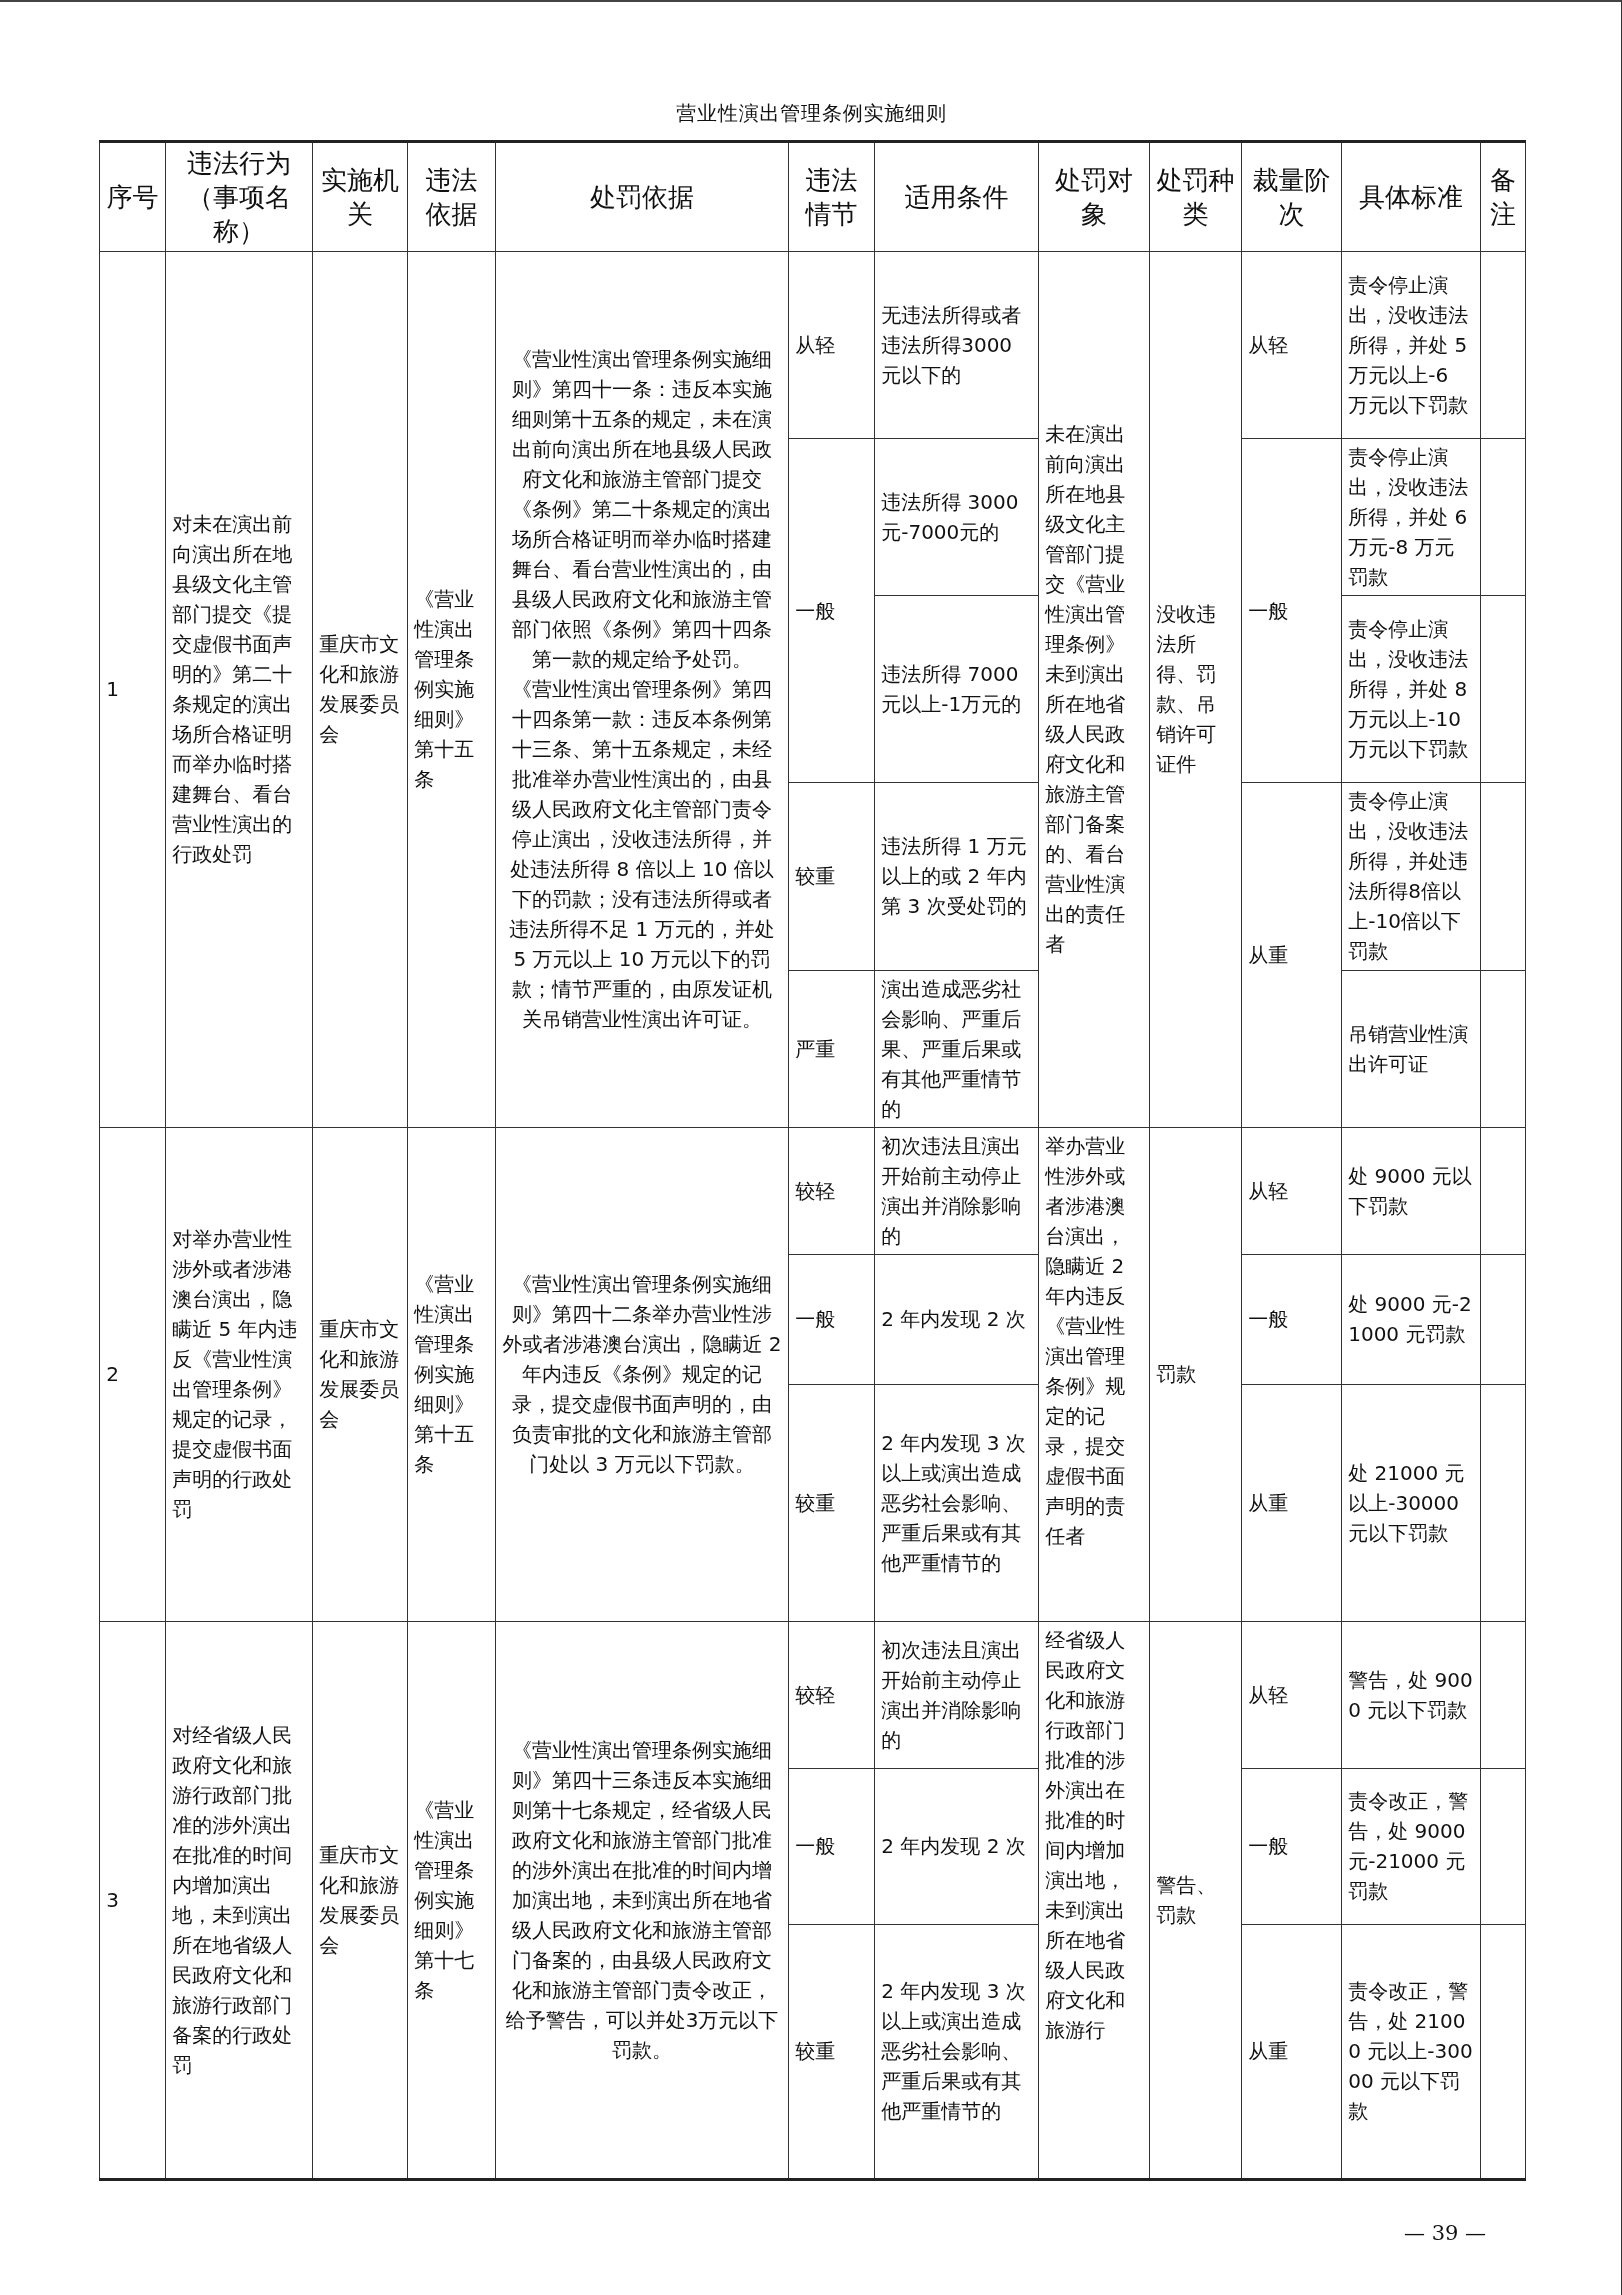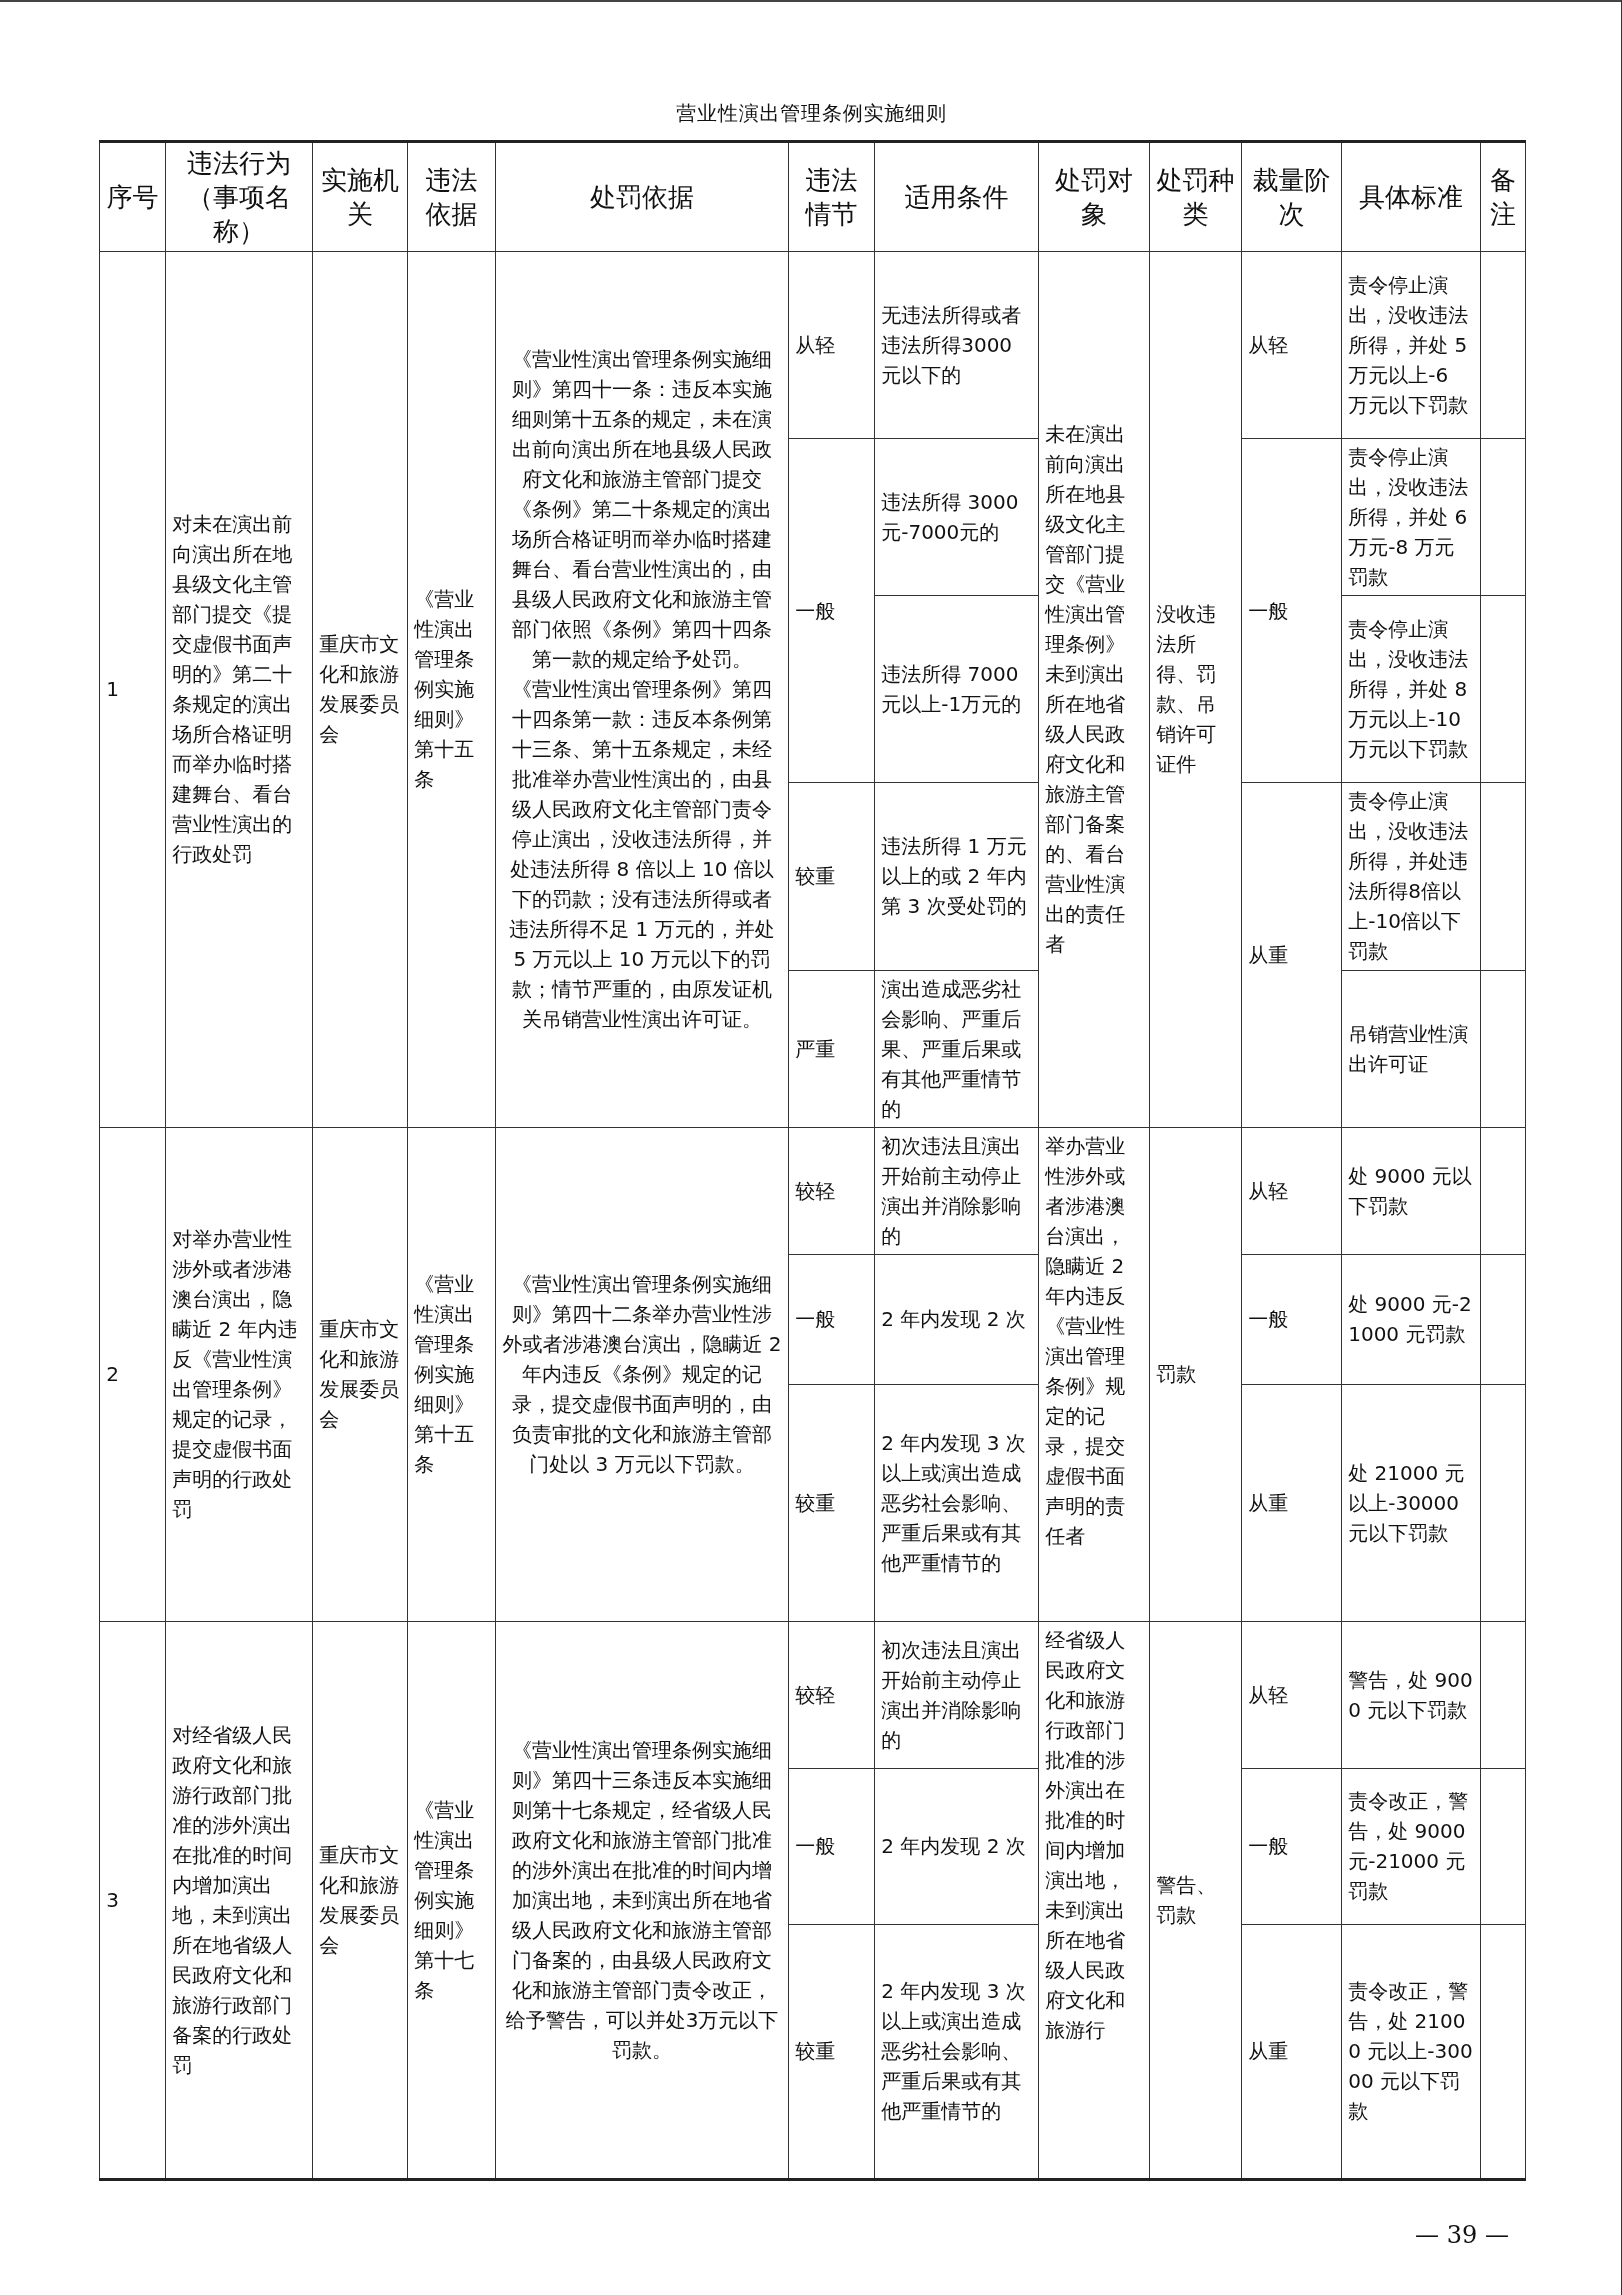--- a/index.html
+++ b/index.html
@@ -10,22 +10,22 @@
   .title { position: absolute; left: 0; width: 1623px; top: 100px; text-align: center;
            font-family: "DejaVu Serif", "Liberation Serif", serif; font-size: 20px; letter-spacing: 0.8px; }
   table.main { position: absolute; left: 99px; top: 140px; border-collapse: collapse; table-layout: fixed;
                width: 1425px; }
   table.main td, table.main th { border: 1.5px solid #333; padding: 3.1px 6.2px; vertical-align: middle;
                font-size: 20px; line-height: 30px; font-weight: normal; word-break: break-all; }
   table.main th { font-size: 26px; line-height: 34px; text-align: center; }
   table.main thead tr { height: 93px; }
   table.main { border-top: 3.1px solid #222; border-bottom: 3.1px solid #222; }
   .basis { font-size: 20px; line-height: 30px; text-align: center; padding-left: 10.8px; padding-right: 6.2px; }
-  .page-num { position: absolute; top: 2221px; left: 1404px; width: 116px; text-align: center;
-              font-family: "DejaVu Serif", "Liberation Serif", serif; font-size: 24px; }
+  .page-num { position: absolute; top: 2221px; left: 1404px; width: 116px; text-align: left;
+              font-family: "DejaVu Serif", "Liberation Serif", serif; font-size: 21px; }
   .seq { font-size: 21.6px; }
 </style>
 </head>
 <body>
 
 <div class="top-rule"></div>
 <div class="right-rule"></div>
 
 <div class="title">营业性演出管理条例实施细则</div>
 
@@ -100,21 +100,21 @@
     </tr>
     <tr style="height:154px">
       <td>严重</td>
       <td>演出造成恶劣社会影响、严重后果、严重后果或有其他严重情节的</td>
       <td>吊销营业性演出许可证</td>
       <td></td>
     </tr>
 
     <tr style="height:127px">
       <td rowspan="3" class="seq">2</td>
-      <td rowspan="3">对举办营业性涉外或者涉港澳台演出，隐瞒近 2 年内违反《营业性演出管理条例》规定的记录，提交虚假书面声明的行政处罚</td>
+      <td rowspan="3">对举办营业性涉外或者涉港澳台演出，隐瞒近 5 年内违反《营业性演出管理条例》规定的记录，提交虚假书面声明的行政处罚</td>
       <td rowspan="3">重庆市文化和旅游发展委员会</td>
       <td rowspan="3">《营业性演出管理条例实施细则》第十五条</td>
       <td rowspan="3" class="basis">《营业性演出管理条例实施细则》第四十二条举办营业性涉外或者涉港澳台演出，隐瞒近 2 年内违反《条例》规定的记录，提交虚假书面声明的，由负责审批的文化和旅游主管部门处以 3 万元以下罚款。</td>
       <td>较轻</td>
       <td>初次违法且演出开始前主动停止演出并消除影响的</td>
       <td rowspan="3" style="vertical-align:top">举办营业性涉外或者涉港澳台演出，隐瞒近 2 年内违反《营业性演出管理条例》规定的记录，提交虚假书面声明的责任者</td>
       <td rowspan="3">罚款</td>
       <td>从轻</td>
       <td>处 9000 元以下罚款</td>
       <td></td>

